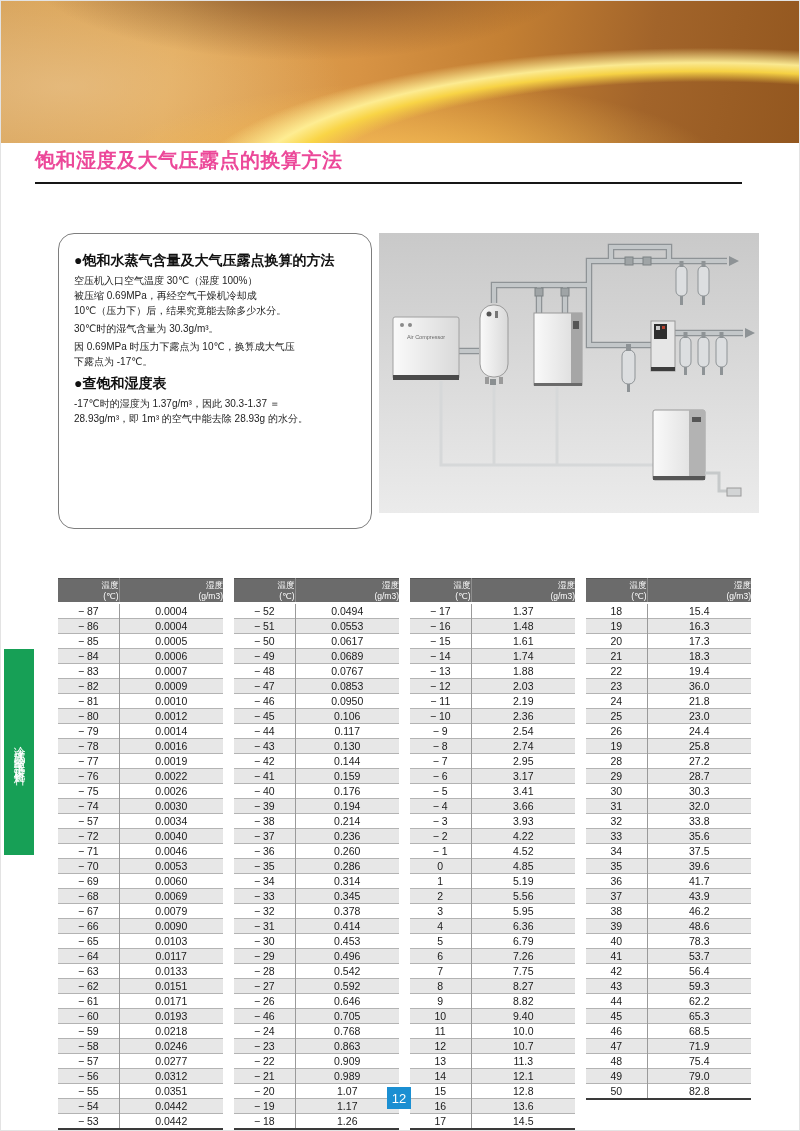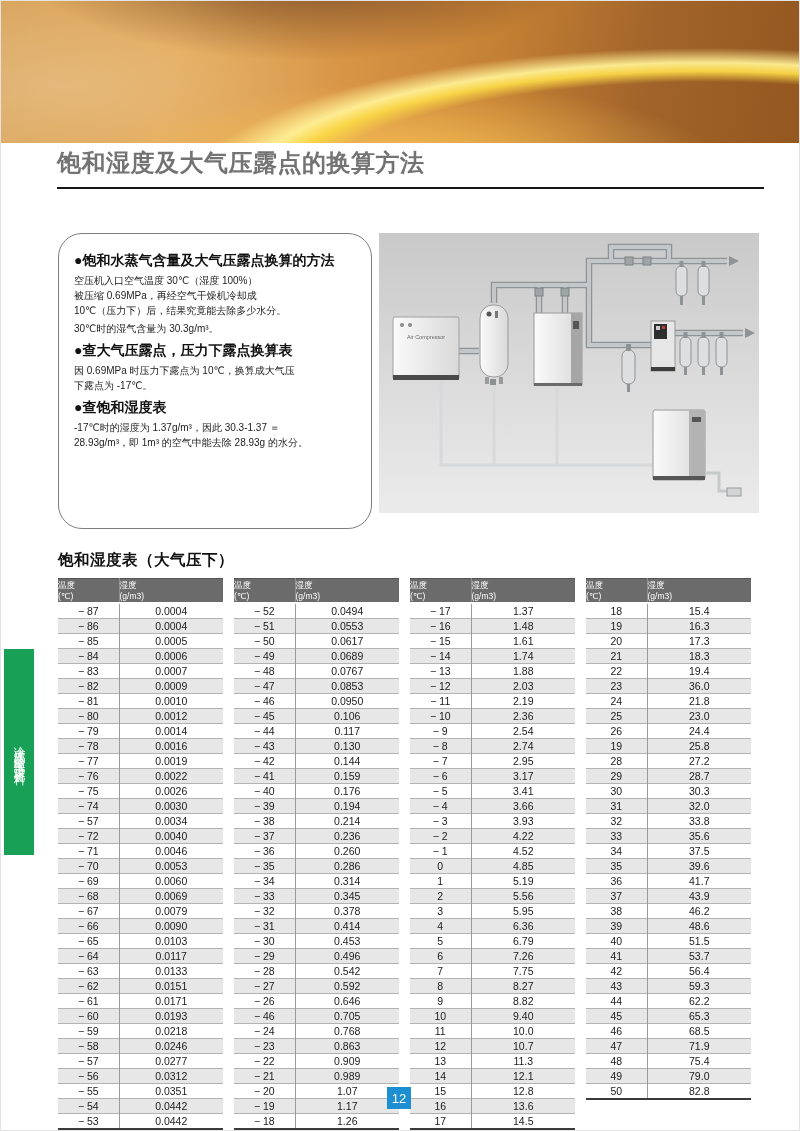--- a/index.html
+++ b/index.html
@@ -13,28 +13,28 @@
     position:absolute;left:0;top:0;width:800px;height:142px;
     background:
       radial-gradient(ellipse 60% 120% at 38% -30%, rgba(74,36,22,.75) 0%, rgba(74,36,22,0) 60%),
       radial-gradient(ellipse 95% 150% at 88% 135%, rgba(0,0,0,0) 52%, rgba(250,215,70,.95) 57%, rgba(255,240,150,.95) 61%, rgba(250,215,70,0) 68%),
       radial-gradient(ellipse 55% 90% at 52% 120%, rgba(255,200,90,.9) 0%, rgba(255,200,90,0) 70%),
       radial-gradient(ellipse 50% 100% at 8% 60%, rgba(235,200,150,.55) 0%, rgba(235,200,150,0) 70%),
       linear-gradient(100deg,#d8a45c 0%,#e3aa58 22%,#d79344 45%,#c37f33 62%,#a2642a 80%,#93571f 100%);
   }
   
   .title{
-    position:absolute;left:56px;top:146px;width:707px;margin:0;
-    font-size:24px;font-weight:800;color:#737373;letter-spacing:.5px;
+    position:absolute;left:34px;top:146px;width:707px;margin:0;
+    font-size:20px;font-weight:800;color:#ec4899;letter-spacing:.5px;
     padding-bottom:8px;border-bottom:2px solid #161616;
   }
   
   .info-box{
     position:absolute;left:57px;top:232px;width:314px;height:296px;box-sizing:border-box;
-    border:1.5px solid #7e7e7e;border-radius:24px;padding:12px 15px 10px 15px;
+    border:1.5px solid #7e7e7e;border-radius:16px;padding:12px 15px 10px 15px;
   }
   .info-box h2{margin:6px 0 3px 0;font-size:14px;font-weight:bold;color:#111;}
   .info-box p{margin:0 0 3px 0;font-size:10px;line-height:1.5;color:#1c1c1c;white-space:pre-line;}
   
   .diagram{position:absolute;left:378px;top:232px;width:380px;height:280px;}
   .diagram svg{display:block;}
   
   .side-tab{
     position:absolute;left:3px;top:648px;width:30px;height:206px;
     background:#17a056;color:#fff;
@@ -45,21 +45,21 @@
   .table-caption{
     position:absolute;left:57px;top:549px;font-size:15.5px;font-weight:600;color:#111;letter-spacing:.5px;
   }
   
   .tgroup{position:absolute;top:577px;width:165px;}
   .tgroup table{width:100%;border-collapse:collapse;table-layout:fixed;border-bottom:2px solid #3a3a3a;}
   .tgroup col.c-temp{width:61px;}
   .tgroup col.c-hum{width:104px;}
   .tgroup th{
     background:#6b6b6b;color:#fff;font-weight:normal;font-size:8.5px;line-height:1.25;
-    padding:1px 0;text-align:left;white-space:pre-line;
+    padding:1px 0;text-align:right;white-space:pre-line;
     border-top:1px solid #555;border-bottom:2px solid #fff;
   }
   .tgroup th:first-child{border-right:1px solid #8f8f8f;}
   .tgroup td{
     font-size:10.5px;height:14px;line-height:14px;padding:0;text-align:center;color:#1a1a1a;
     border-top:1px solid #b3b3b3;background:#fff;
   }
   .tgroup td:first-child{border-right:1px solid #9a9a9a;}
   .tgroup tbody tr:first-child td{border-top:1px solid #4a4a4a;}
   .tgroup tbody tr:nth-child(even) td{background:#e7e7e7;}
@@ -77,21 +77,20 @@
   <div class="header-art"></div>
 
   <h1 class="title">饱和湿度及大气压露点的换算方法</h1>
 
   <div class="info-box">
     <h2>●饱和水蒸气含量及大气压露点换算的方法</h2>
     <p>空压机入口空气温度 30℃（湿度 100%）
 被压缩 0.69MPa，再经空气干燥机冷却成
 10℃（压力下）后，结果究竟能去除多少水分。</p>
     <p>30℃时的湿气含量为 30.3g/m³。</p>
-    <h2>●查大气压露点，压力下露点换算表</h2>
     <p>因 0.69MPa 时压力下露点为 10℃，换算成大气压
 下露点为 -17℃。</p>
     <h2>●查饱和湿度表</h2>
     <p>-17℃时的湿度为 1.37g/m³，因此 30.3-1.37 ＝
 28.93g/m³，即 1m³ 的空气中能去除 28.93g 的水分。</p>
   </div>
 
   <div class="diagram">
     <svg width="380" height="280" viewBox="0 0 380 280" xmlns="http://www.w3.org/2000/svg">
       <defs>
@@ -221,21 +220,20 @@
         <path d="M326,240 L340,240 L340,258 L352,258" fill="none" stroke="#c6c9ca" stroke-width="3"></path>
         <rect x="348" y="255" width="14" height="8" fill="#d2d4d5" stroke="#9a9a9a"></rect>
       </g>
     </svg>
   </div>
 
   <div class="side-tab">
     <span>冷冻式压缩空气干燥机资料</span>
   </div>
 
-  <div class="table-caption">饱和湿度表（大气压下）</div>
 
   <div id="tables-root">
       <div class="tgroup" style="left: 57px;">
         <table>
           <colgroup>
             <col class="c-temp">
             <col class="c-hum">
           </colgroup>
           <thead>
             <tr>
@@ -803,21 +801,21 @@
             <tr>
               <td>38</td>
               <td>46.2</td>
             </tr>
             <tr>
               <td>39</td>
               <td>48.6</td>
             </tr>
             <tr>
               <td>40</td>
-              <td>51.5</td>
+              <td>78.3</td>
             </tr>
             <tr>
               <td>41</td>
               <td>53.7</td>
             </tr>
             <tr>
               <td>42</td>
               <td>56.4</td>
             </tr>
             <tr>

